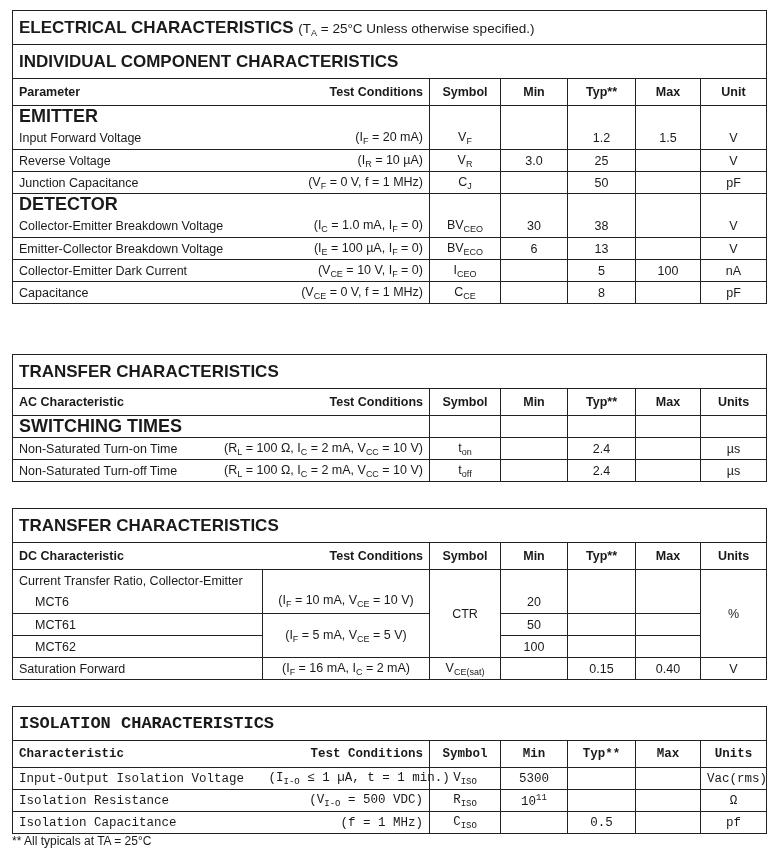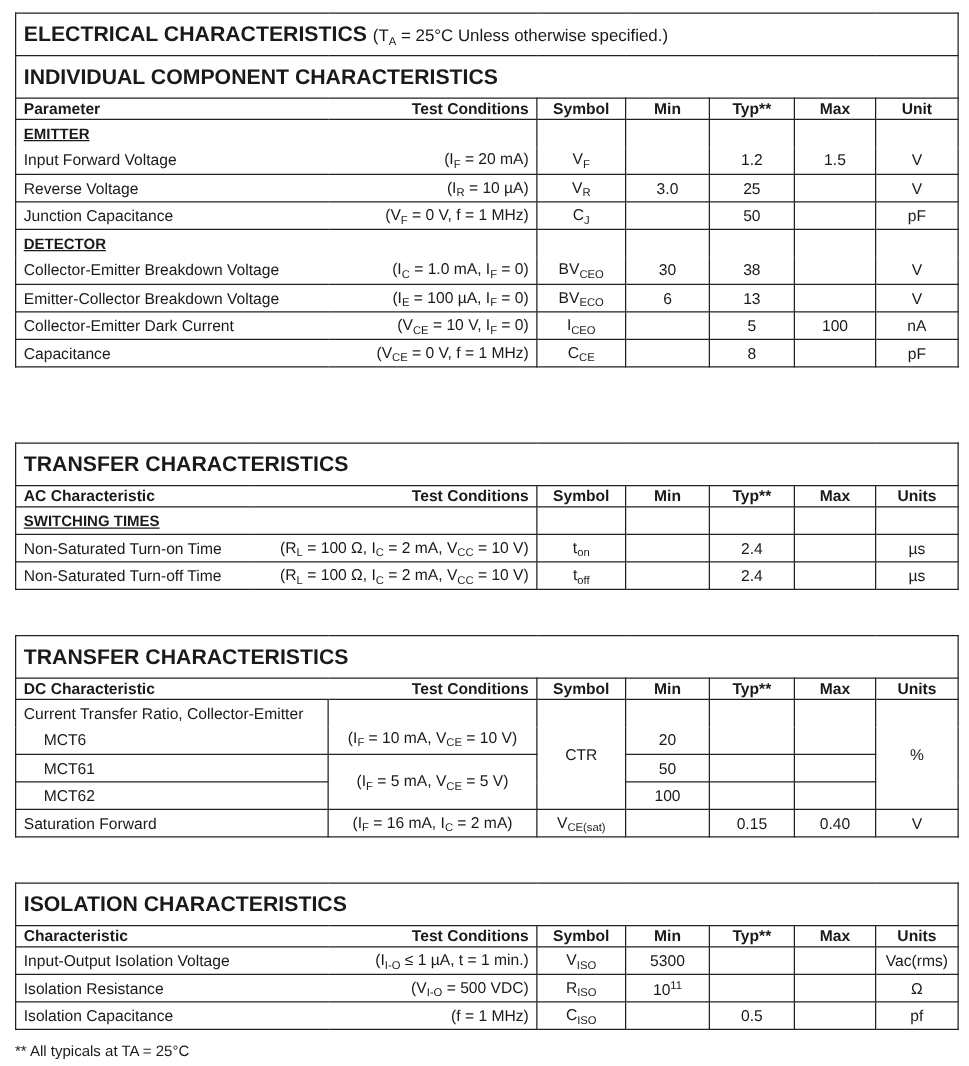--- a/index.html
+++ b/index.html
@@ -5,22 +5,22 @@
   * { box-sizing: border-box; margin: 0; padding: 0; }
   html, body { width: 775px; height: 853px; background: #ffffff; overflow: hidden; }
   body { font-family: "Liberation Sans", sans-serif; color: #1a1a1a; position: relative; }
 
   .tbl { position: absolute; left: 12px; width: 754px; border-collapse: collapse; table-layout: fixed; border-radius: 23px; }
   .tbl td { border: 1px solid #222; font-size: 12.5px; height: 22px; padding: 0 6px; vertical-align: middle; white-space: nowrap; }
   .tbl td.c { text-align: center; }
   .tbl td.r { text-align: right; }
   .tbl tr.title td { font-size: 17px; font-weight: bold; height: 34px; padding-left: 6px; }
   .tbl tr.title td .sub { font-size: 13.5px; font-weight: normal; }
-  .tbl tr.hdr td { font-weight: bold; font-size: 12.5px; height: 17px; }
-  .tbl tr.section td.lbl { font-weight: bold; font-size: 12px; text-decoration: underline; }
+  .tbl tr.hdr td { font-weight: bold; font-size: 12.5px; height: 27px; }
+  .tbl tr.section td.lbl { font-weight: bold; font-size: 18px; }
   .tbl td.nb-b { border-bottom: none; }
   .tbl td.nb-t { border-top: none; }
   .tbl td.nb-r { border-right: none; }
   .tbl td.nb-l { border-left: none; }
   sub, sup { font-size: 9px; }
   sub { vertical-align: -3px; }
   sup { vertical-align: 5px; }
   .indent { padding-left: 22px !important; }
   .footer { position: absolute; left: 12px; top: 834px; font-size: 12px; }
 </style>
@@ -243,21 +243,21 @@
     <td class="c"><span>(I</span><sub>F</sub><span> = 16 mA, I</span><sub>C</sub><span> = 2 mA)</span></td>
     <td class="c"><span>V</span><sub>CE(sat)</sub></td>
     <td class="c"></td>
     <td class="c">0.15</td>
     <td class="c">0.40</td>
     <td class="c">V</td>
   </tr>
 </tbody>
   </table>
 
-<table class="tbl" style="top:706px;">
+<table class="tbl" style="top:706px;font-family:Liberation Mono, monospace;">
   <colgroup>
     <col style="width:250px">
       <col style="width:167px">
       <col style="width:71px">
       <col style="width:67px">
       <col style="width:68px">
       <col style="width:65px">
       <col style="width:66px">
   </colgroup>
   <tbody>

